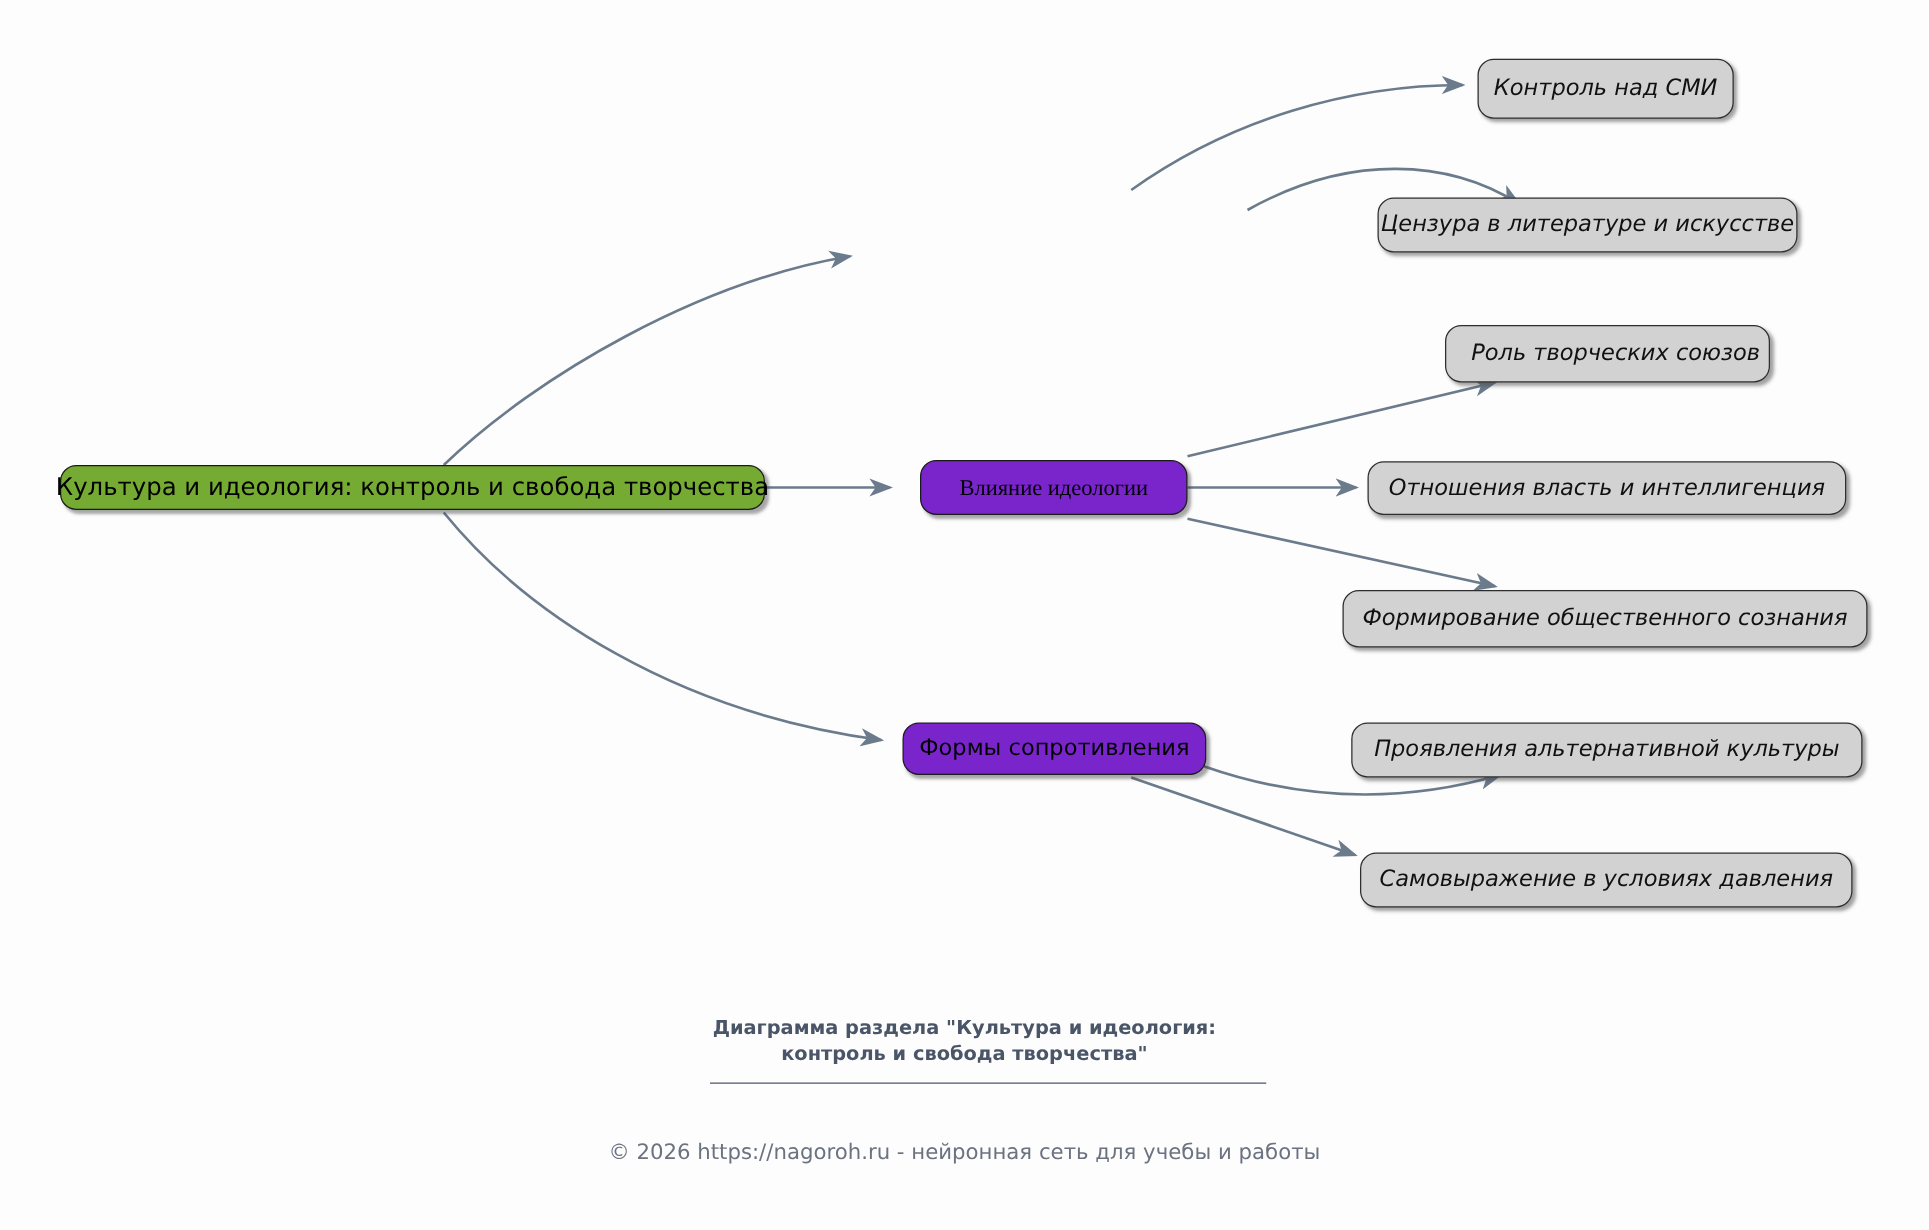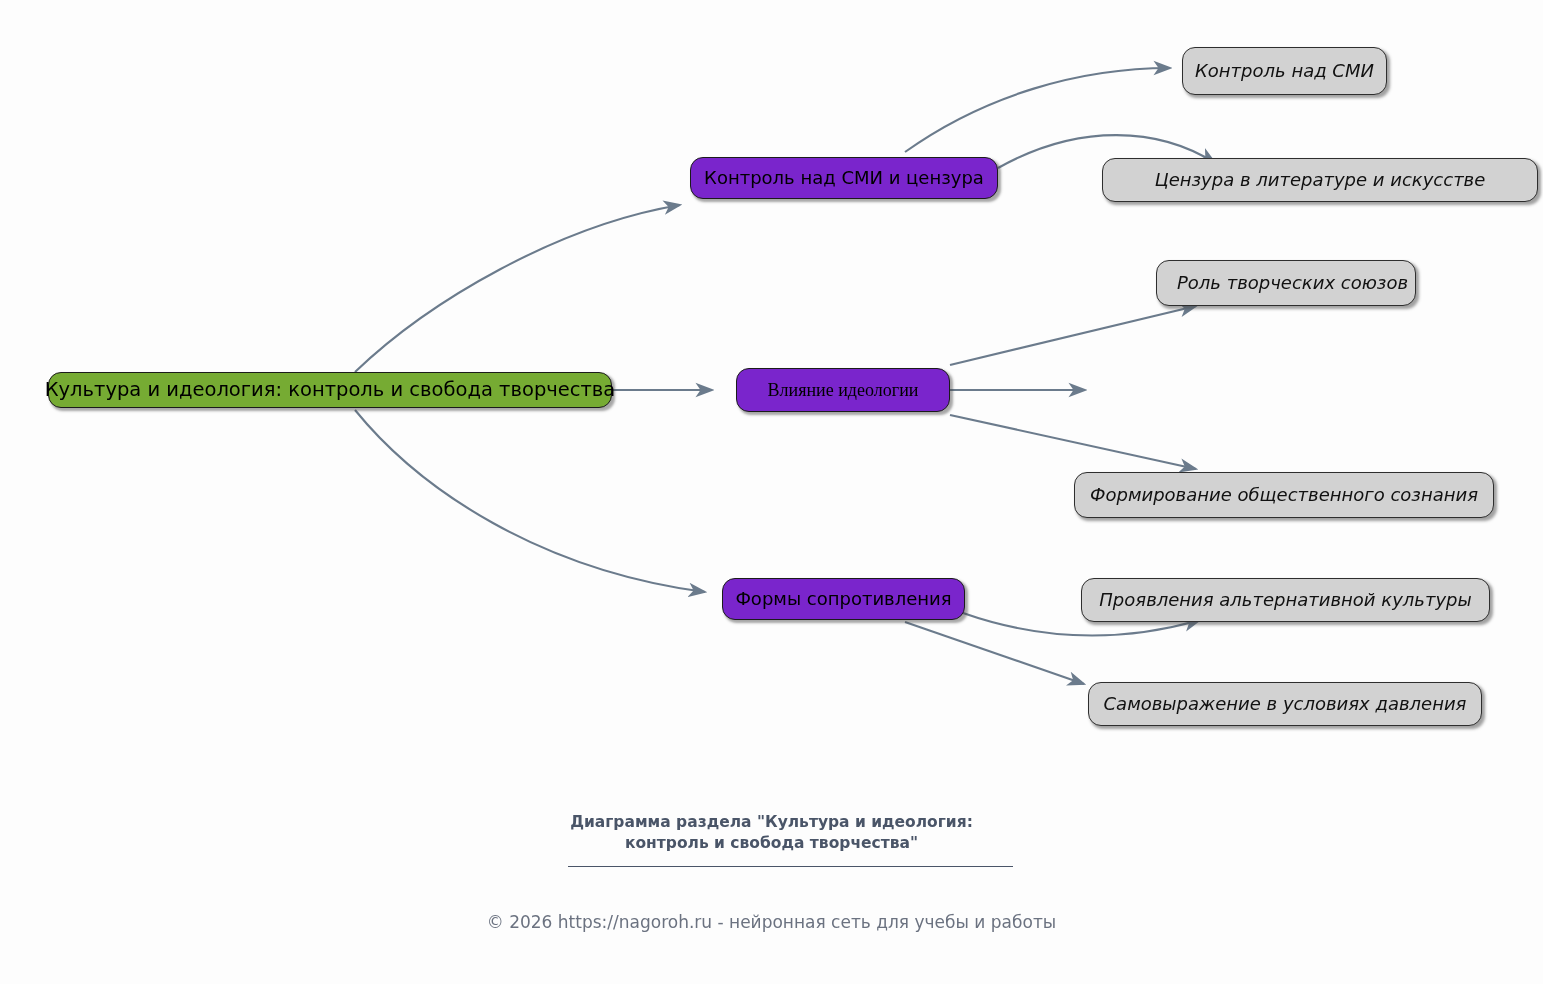--- a/index.html
+++ b/index.html
@@ -117,40 +117,40 @@
 
     <path d="M 963,613 C 1040,640 1120,643 1200,620" fill="none" stroke="#6b7b8c" stroke-width="2.1" marker-end="url(#arrow)"></path>
 
     <path d="M 905,622 L 1084,684" fill="none" stroke="#6b7b8c" stroke-width="2.1" marker-end="url(#arrow)"></path>
   </svg>
 
   <div class="node node-root" style="left:48px; top:372px; width:564px; height:36px;">
     <span>Культура и идеология: контроль и свобода творчества</span>
   </div>
 
-  <div class="node node-branch" style="left:690px; top:157px; width:308px; height:42px;">
-    <span>Контроль над СМИ и цензура</span>
-  </div>
 
   <div class="node node-leaf" style="left:1182px; top:47px; width:205px; height:48px;">
     <span>Контроль над СМИ</span>
   </div>
 
-  <div class="node node-leaf" style="left:1102px; top:158px; width:436px; height:44px;">
+  <div class="node node-leaf" style="left:1102px; top:158px; width:336px; height:44px;">
     <span>Цензура в литературе и искусстве</span>
   </div>
 
   <div class="node node-branch" style="left:736px; top:368px; width:214px; height:44px;font-family:Liberation Serif, serif;">
     <span>Влияние идеологии</span>
   </div>
 
   <div class="node node-leaf" style="left:1156px; top:260px; width:260px; height:46px;padding-left:13px;">
     <span>Роль творческих союзов</span>
   </div>
 
+  <div class="node node-leaf" style="left:1094px; top:369px; width:383px; height:43px;">
+    <span>Отношения власть и интеллигенция</span>
+  </div>
 
   <div class="node node-leaf" style="left:1074px; top:472px; width:420px; height:46px;">
     <span>Формирование общественного сознания</span>
   </div>
 
   <div class="node node-branch" style="left:722px; top:578px; width:243px; height:42px;">
     <span>Формы сопротивления</span>
   </div>
 
   <div class="node node-leaf" style="left:1081px; top:578px; width:409px; height:44px;">

